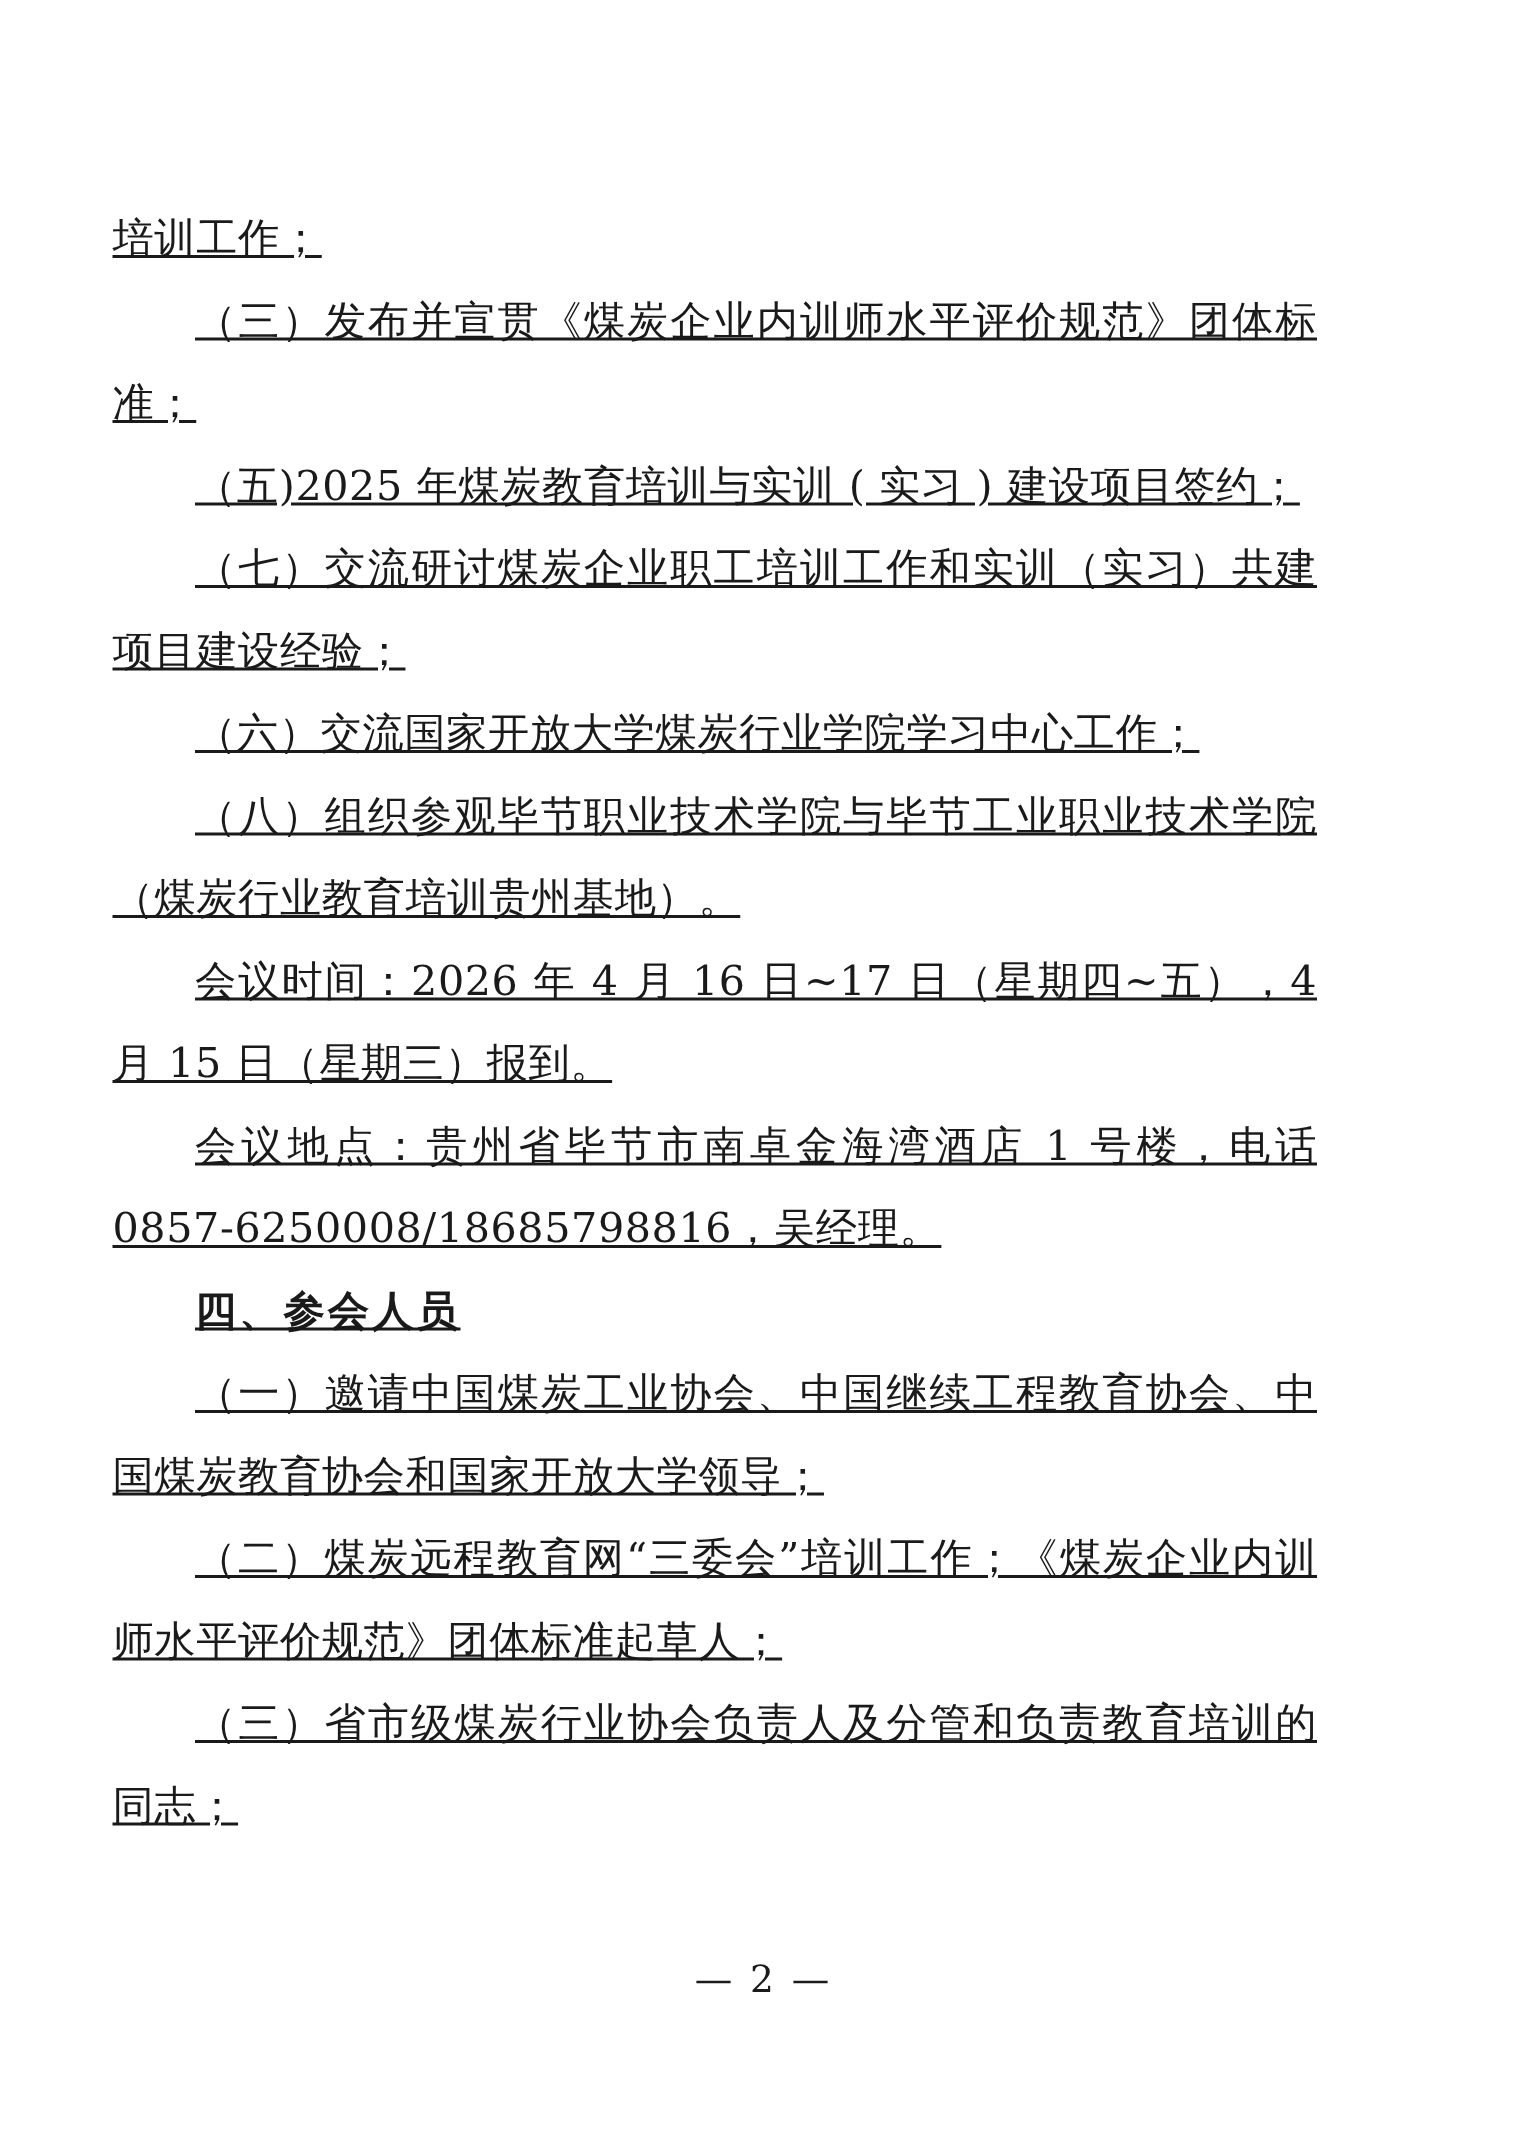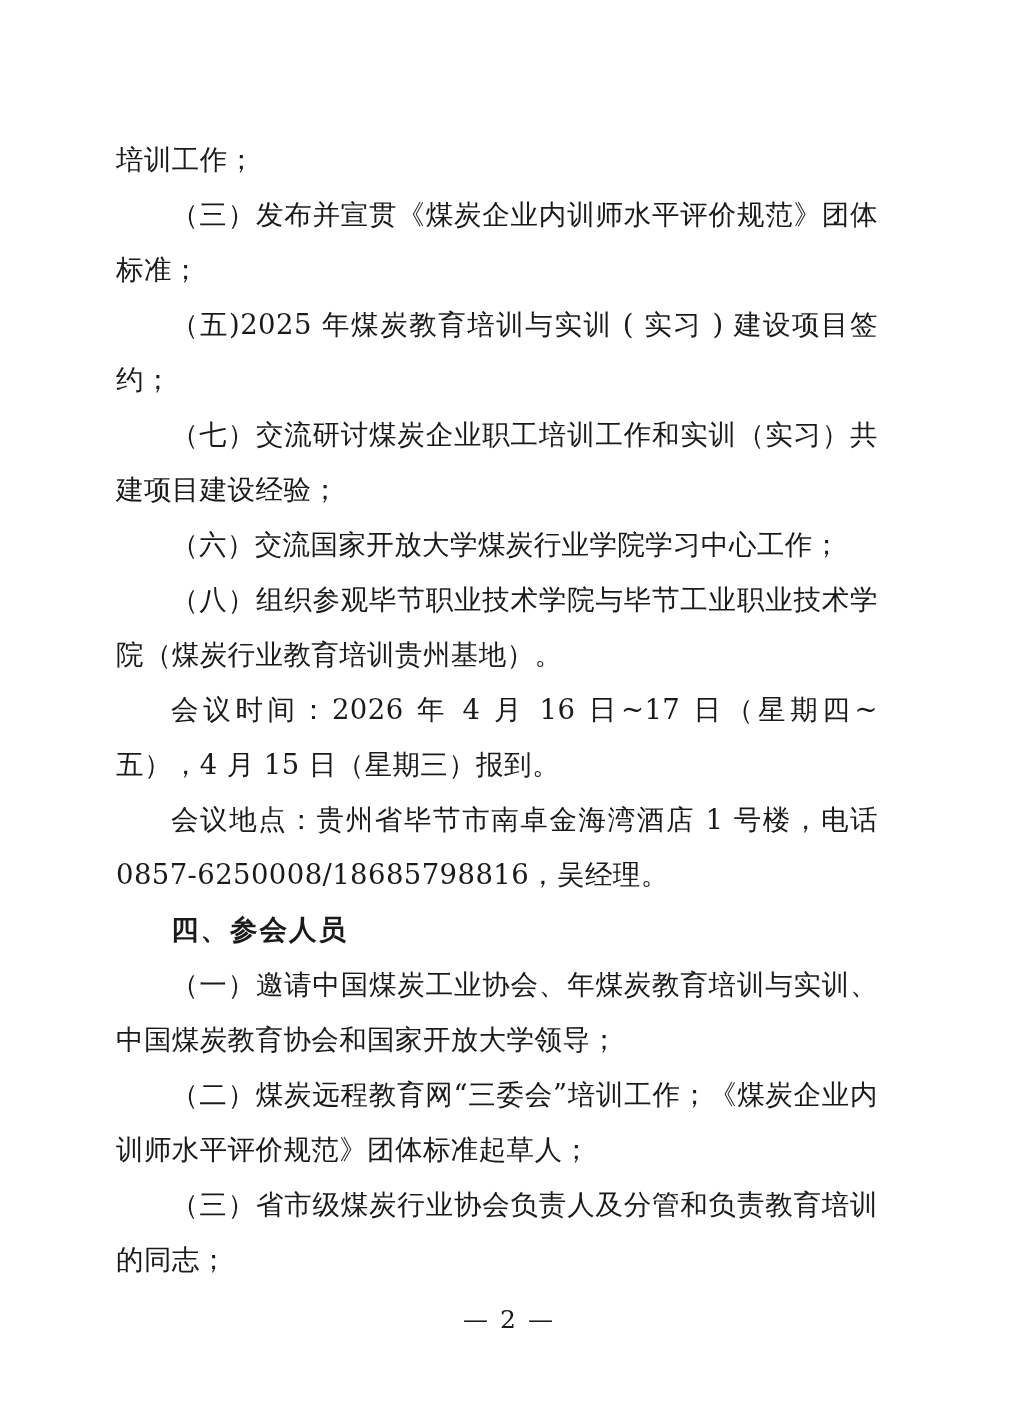--- a/index.html
+++ b/index.html
@@ -15,21 +15,22 @@
     position: relative;
     overflow: hidden;
   }
   .page {
     position: absolute;
     left: 0;
     top: 0;
     width: 1018px;
     height: 1428px;
     box-sizing: border-box;
-    padding: 132px 140px 0 116px;
+    padding: 132px 140px 0 75px;
+    text-decoration: underline;
   }
   .doc-body {
     font-size: 27.5px;
     line-height: 55px;
     letter-spacing: 0.4px;
     text-align: justify;
     text-justify: inter-character;
   }
   .para {
     margin: 0;
@@ -79,21 +80,21 @@
 
     <p class="para-indent">（八）组织参观毕节职业技术学院与毕节工业职业技术学院（煤炭行业教育培训贵州基地）。</p>
 
 
     <p class="para-indent">会议时间：2026 年 4 月 16 日~17 日（星期四~五），4 月 15 日（星期三）报到。</p>
 
     <p class="para-indent">会议地点：贵州省毕节市南卓金海湾酒店 1 号楼，电话 0857-6250008/18685798816，吴经理。</p>
 
     <p class="heading">四、参会人员</p>
 
-    <p class="para-indent">（一）邀请中国煤炭工业协会、年煤炭教育培训与实训、中国煤炭教育协会和国家开放大学领导；</p>
+    <p class="para-indent">（一）邀请中国煤炭工业协会、中国继续工程教育协会、中国煤炭教育协会和国家开放大学领导；</p>
 
     <p class="para-indent">（二）煤炭远程教育网“三委会”培训工作；《煤炭企业内训师水平评价规范》团体标准起草人；</p>
 
     <p class="para-indent">（三）省市级煤炭行业协会负责人及分管和负责教育培训的同志；</p>
 
   </div>
 </div>
 
 <div class="footer">
   <span class="page-number-inner">— 2 —</span>

